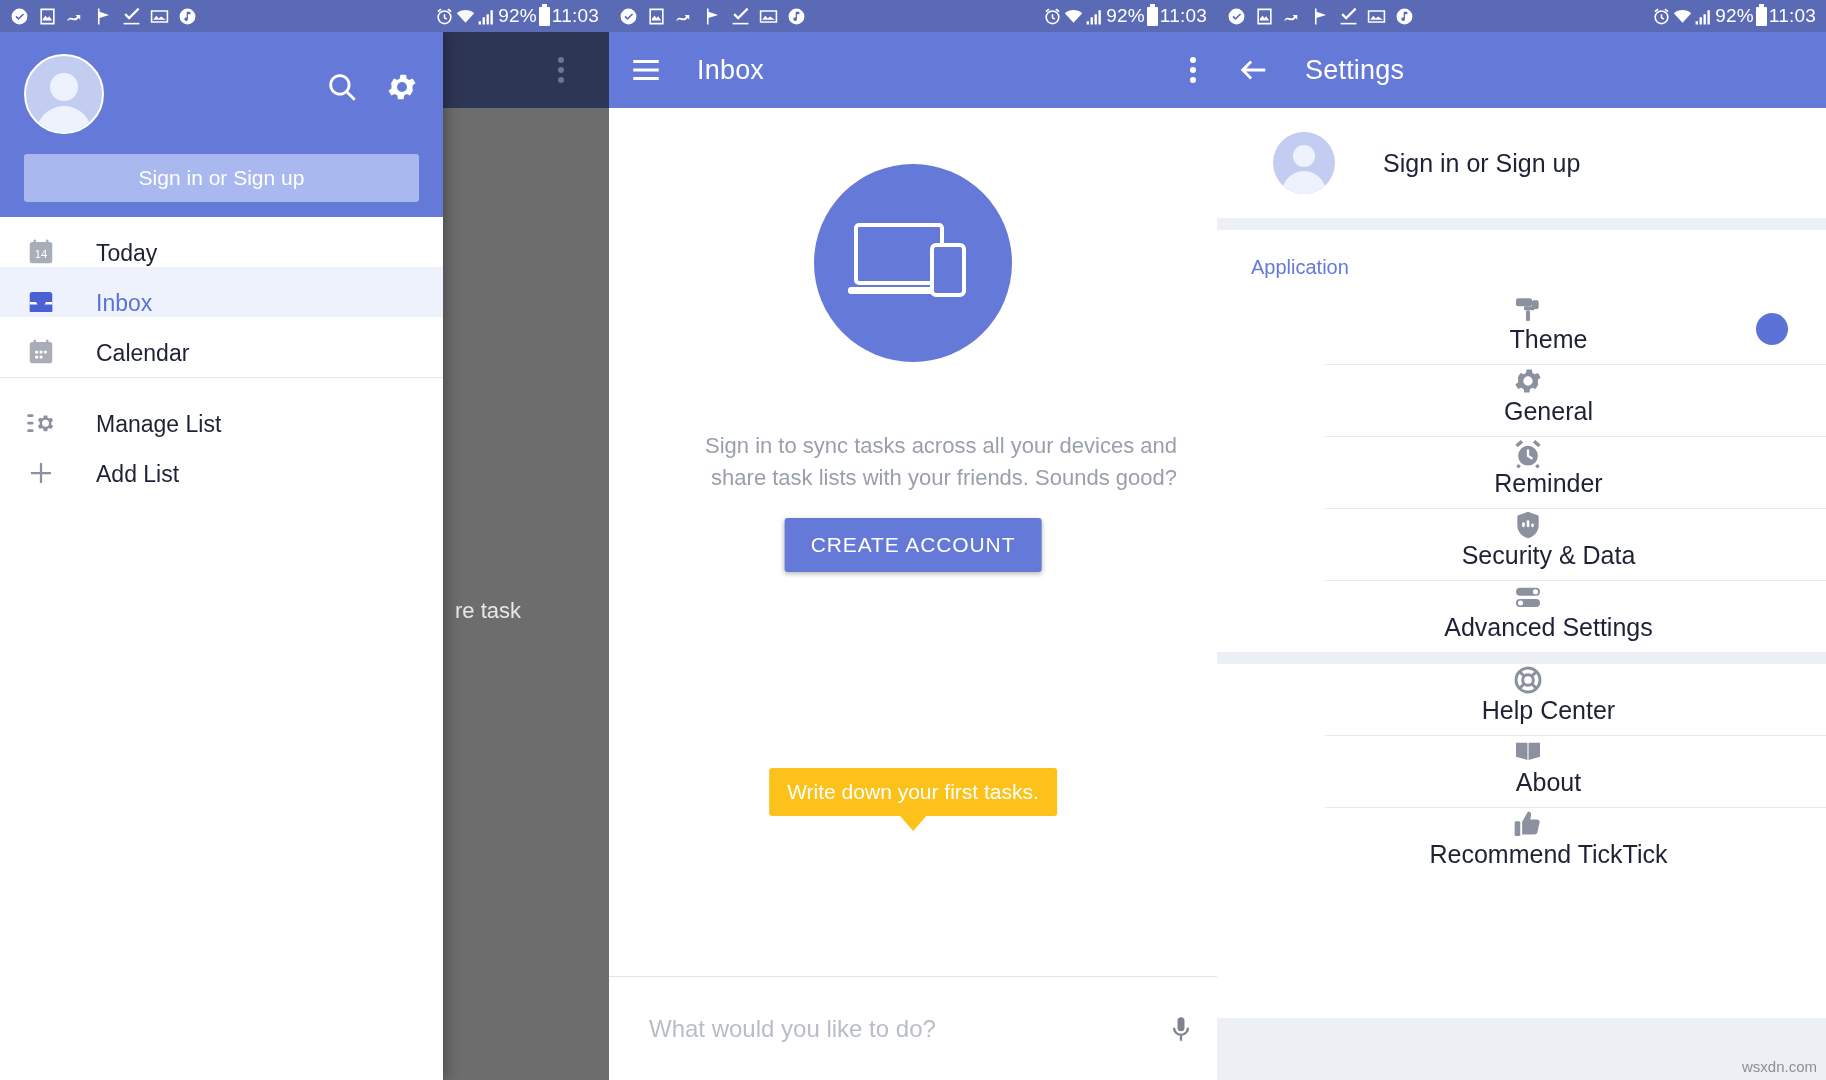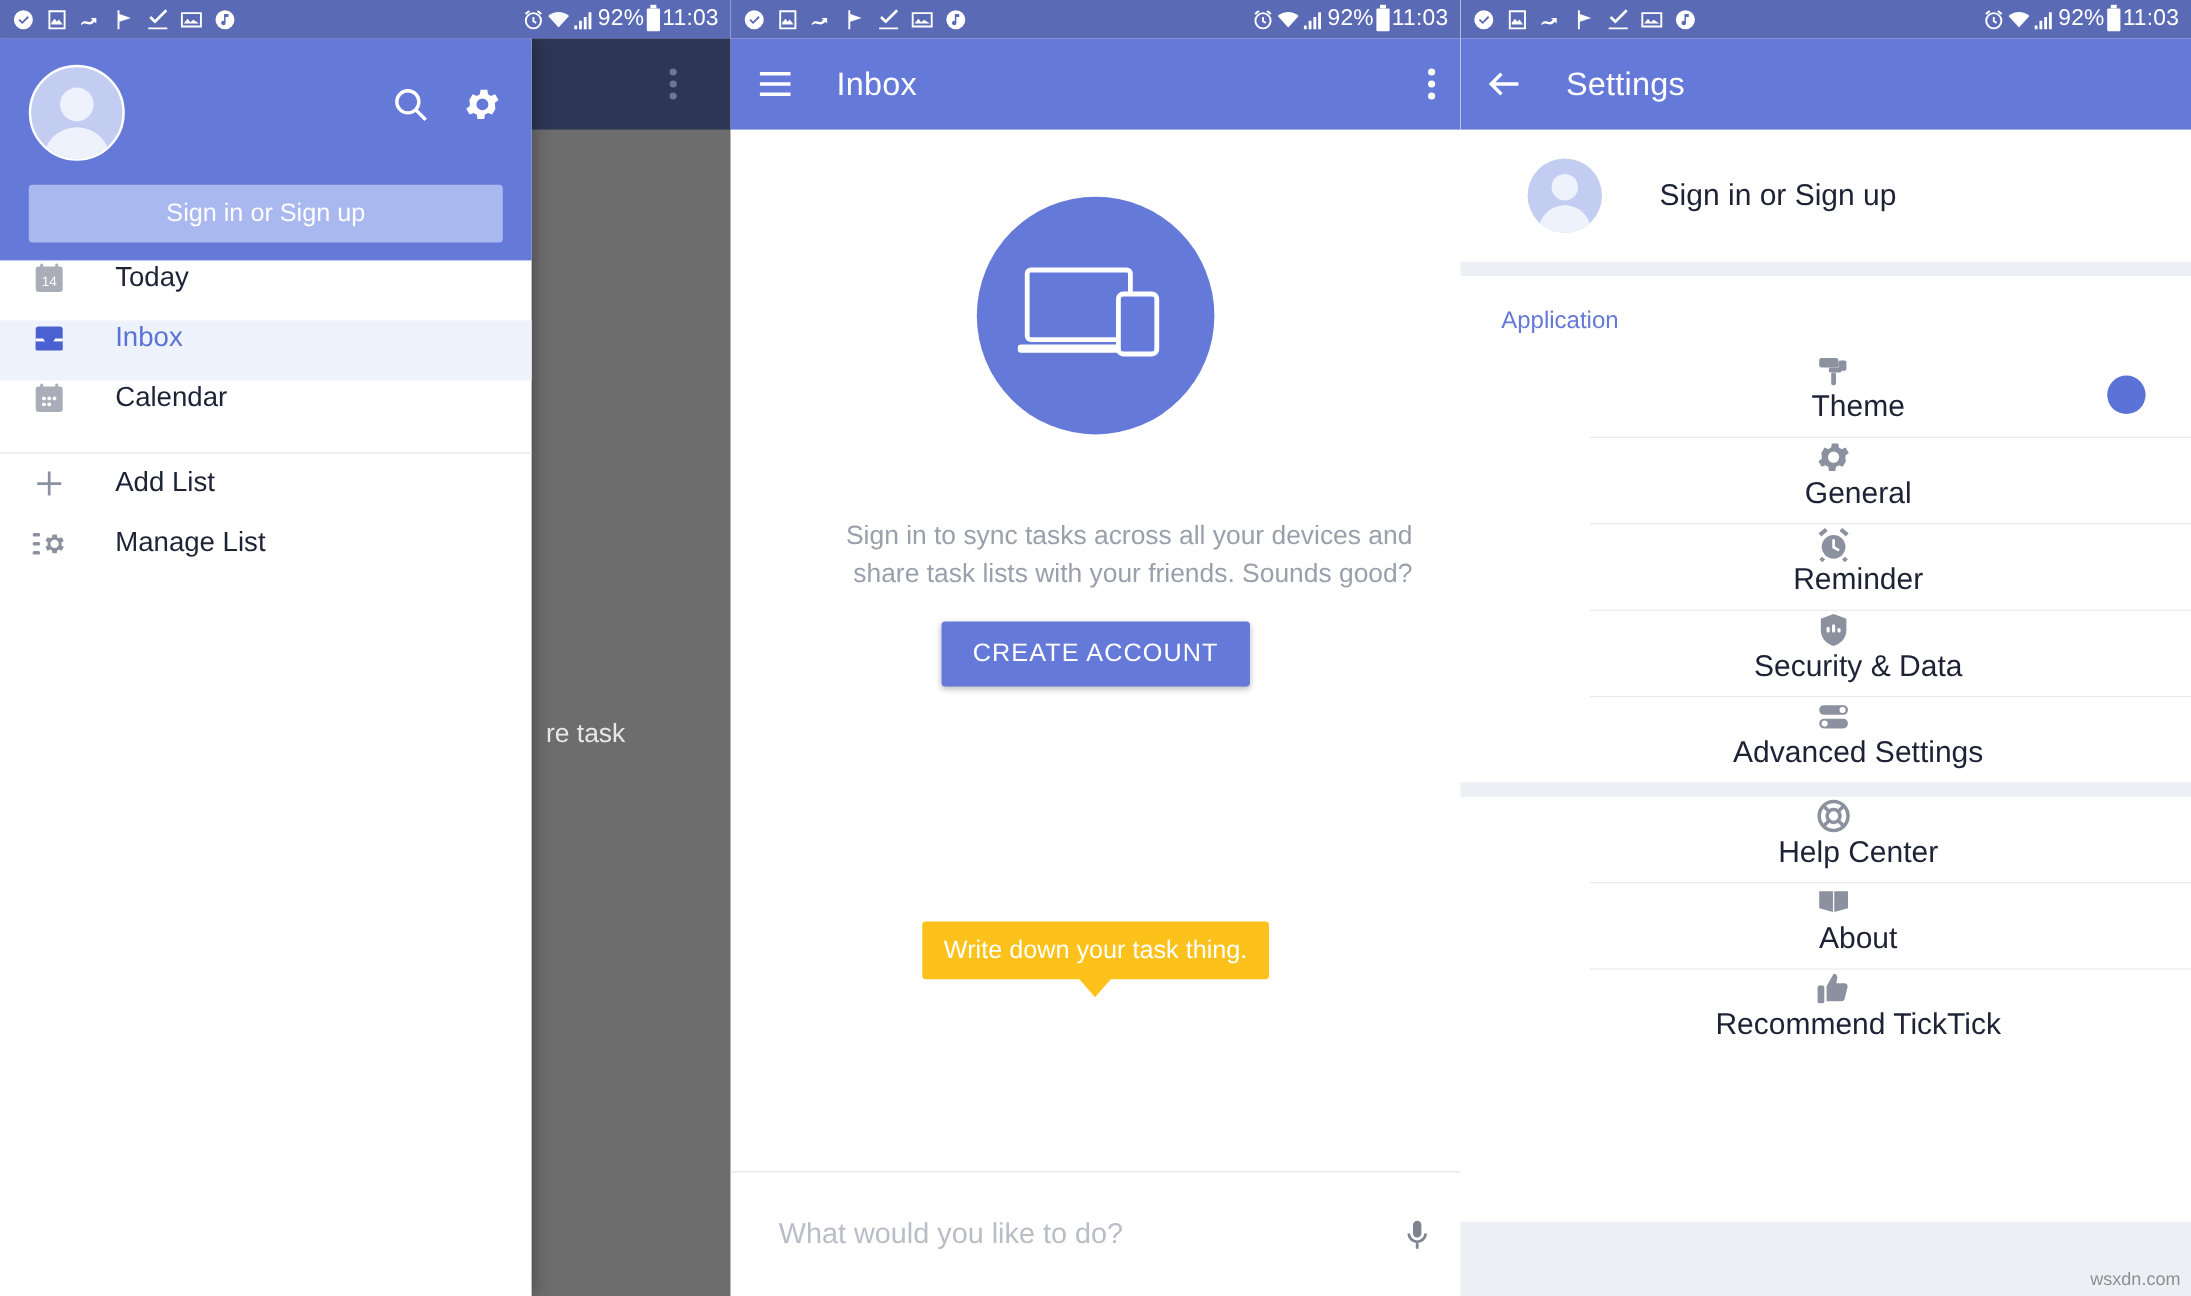--- a/index.html
+++ b/index.html
@@ -47,21 +47,21 @@
     border:2px solid #ffffff; overflow:hidden; position:relative; flex:0 0 auto; }
   .avatar:before { content:""; position:absolute; left:50%; top:17px; transform:translateX(-50%);
     width:28px; height:28px; border-radius:50%; background:#eef2fc; }
   .avatar:after { content:""; position:absolute; left:50%; top:50px; transform:translateX(-50%);
     width:56px; height:46px; border-radius:28px 28px 0 0; background:#eef2fc; }
   .dh-actions { margin-left:auto; display:flex; align-items:center; gap:26px; padding-top:16px; }
   .signin-btn { position:absolute; left:24px; right:24px; top:122px; height:48px;
     background:#a9b8ee; border-radius:3px; color:#fff; font-size:21px;
     display:flex; align-items:center; justify-content:center; }
   .drawer-list { padding-top:0; }
-  .drow { height:50px; display:flex; align-items:flex-start; padding-left:26px; font-size:23px; color:#1d2235; }
+  .drow { height:50px; display:flex; align-items:flex-end; padding-left:26px; font-size:23px; color:#1d2235; }
   .drow.active { background:#eef2fc; color:#5b72d6; }
   .drow .dicon { width:44px; display:flex; align-items:center; justify-content:flex-start; }
   .drow .dlabel { margin-left:26px; }
   .dsep { height:1px; background:#e4e6ec; margin:10px 0; }
 
   
   .p2-body { position:absolute; top:108px; left:0; right:0; bottom:0; background:#fff; }
   .hero { position:absolute; top:56px; left:50%; transform:translateX(-50%);
     width:198px; height:198px; border-radius:50%; background:#6479d8;
     display:flex; align-items:center; justify-content:center; }
@@ -245,36 +245,36 @@
                 </g>
               </svg>
           </span>
           <span class="dlabel">Calendar</span>
         </div>
 
         <div class="dsep"></div>
 
         <div class="drow">
           <span class="dicon">
-            <svg width="30" height="30" viewBox="0 0 24 24" stroke="#8b919e" stroke-width="1.8">
-                <path d="M12 4v16M4 12h16"></path>
-              </svg>
-          </span>
-          <span class="dlabel">Add List</span>
-        </div>
-        <div class="drow">
-          <span class="dicon">
             <svg width="30" height="30" viewBox="0 0 24 24" fill="#8b919e">
                 <rect x="1" y="5" width="5" height="2.2" rx="1"></rect>
                 <rect x="1" y="11" width="5" height="2.2" rx="1"></rect>
                 <rect x="1" y="17" width="5" height="2.2" rx="1"></rect>
                 <path d="M20.2 13.2a5.6 5.6 0 000-2l1.5-1.1-1.4-2.4-1.8.7a5.5 5.5 0 00-1.2-.7L17 5.9h-2.8l-.3 1.8c-.4.2-.8.4-1.2.7l-1.8-.7L9.5 10l1.5 1.1a5.6 5.6 0 000 2L9.5 14.3l1.4 2.4 1.8-.7c.4.3.8.5 1.2.7l.3 1.8H17l.3-1.8c.4-.2.8-.4 1.2-.7l1.8.7 1.4-2.4-1.5-1.1zm-4.6 1.8a2.8 2.8 0 110-5.6 2.8 2.8 0 010 5.6z"></path>
               </svg>
           </span>
           <span class="dlabel">Manage List</span>
+        </div>
+        <div class="drow">
+          <span class="dicon">
+            <svg width="30" height="30" viewBox="0 0 24 24" stroke="#8b919e" stroke-width="1.8">
+                <path d="M12 4v16M4 12h16"></path>
+              </svg>
+          </span>
+          <span class="dlabel">Add List</span>
         </div>
       </div>
     </div>
   </div>
 
   <div class="panel panel-2">
 
     <div class="statusbar">
       <div class="sb-left">
         <span class="sb-icon">
@@ -361,21 +361,21 @@
       <div class="hero">
         <svg width="130" height="92" viewBox="0 0 130 92">
           <rect x="8" y="8" width="86" height="58" rx="3" fill="none" stroke="#ffffff" stroke-width="4"></rect>
           <rect x="0" y="70" width="102" height="7" rx="3" fill="#ffffff"></rect>
           <rect x="84" y="28" width="32" height="50" rx="4" fill="#6479d8" stroke="#ffffff" stroke-width="4"></rect>
         </svg>
       </div>
       <div class="hero-desc">Sign in to sync tasks across all your devices and share task lists with your friends. Sounds good?</div>
       <button class="cta">CREATE ACCOUNT</button>
 
-      <div class="tooltip">Write down your task thing.</div>
+      <div class="tooltip">Write down your first tasks.</div>
 
       <div class="inputbar">
 
         <span class="input-ph">What would you like to do?</span>
         <span class="ic mic-right">
             <svg width="28" height="34" viewBox="0 0 24 24" fill="#7e838d">
               <rect x="9" y="2" width="6" height="12" rx="3"></rect>
               <path d="M5 11a7 7 0 0014 0h-2a5 5 0 01-10 0H5zM11 18h2v4h-2z"></path>
             </svg>
           </span>

